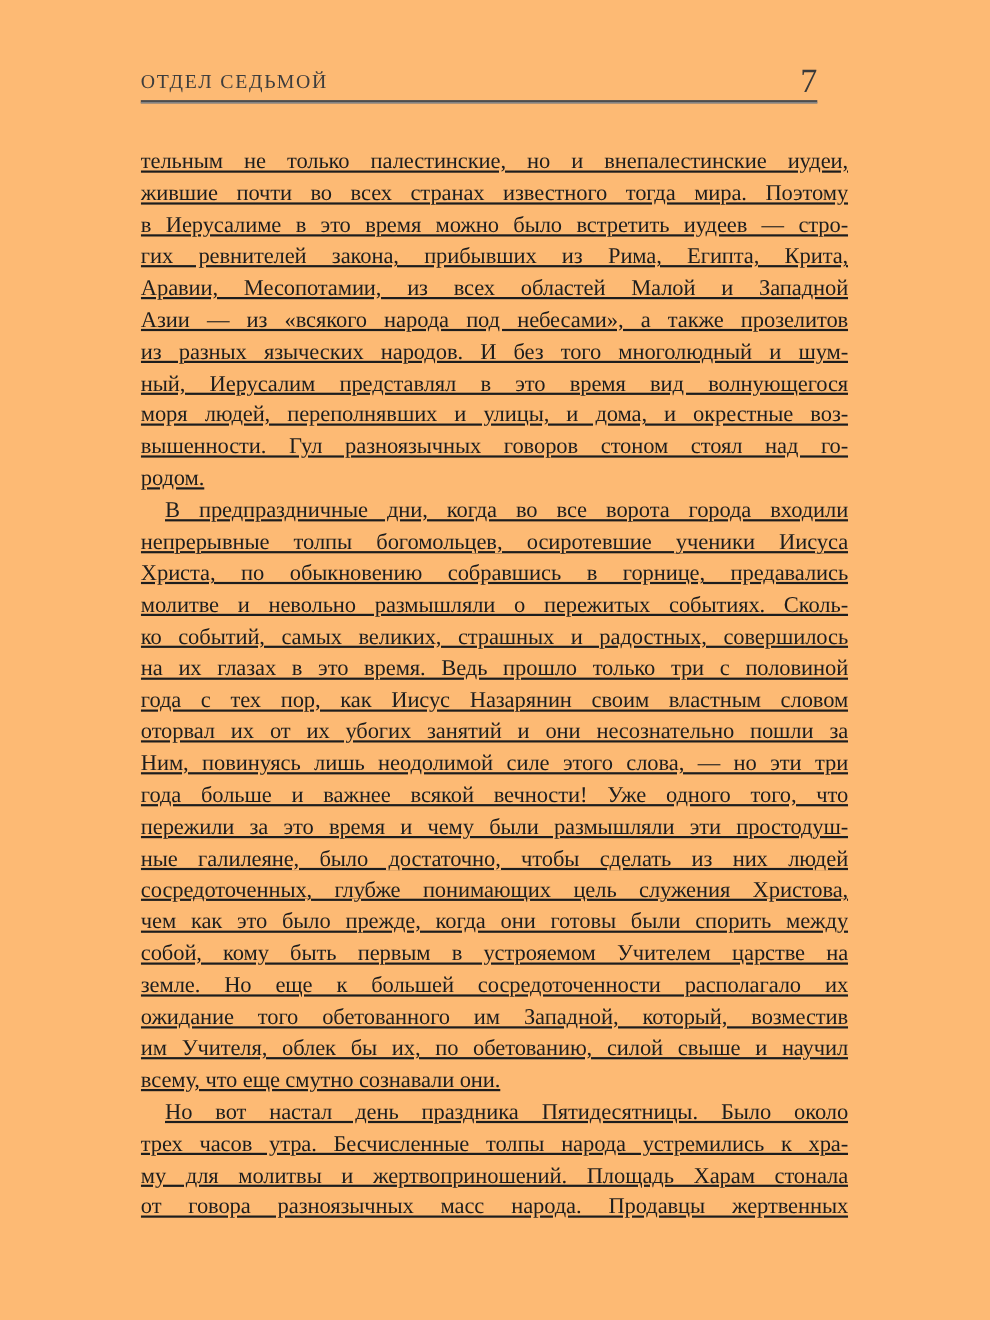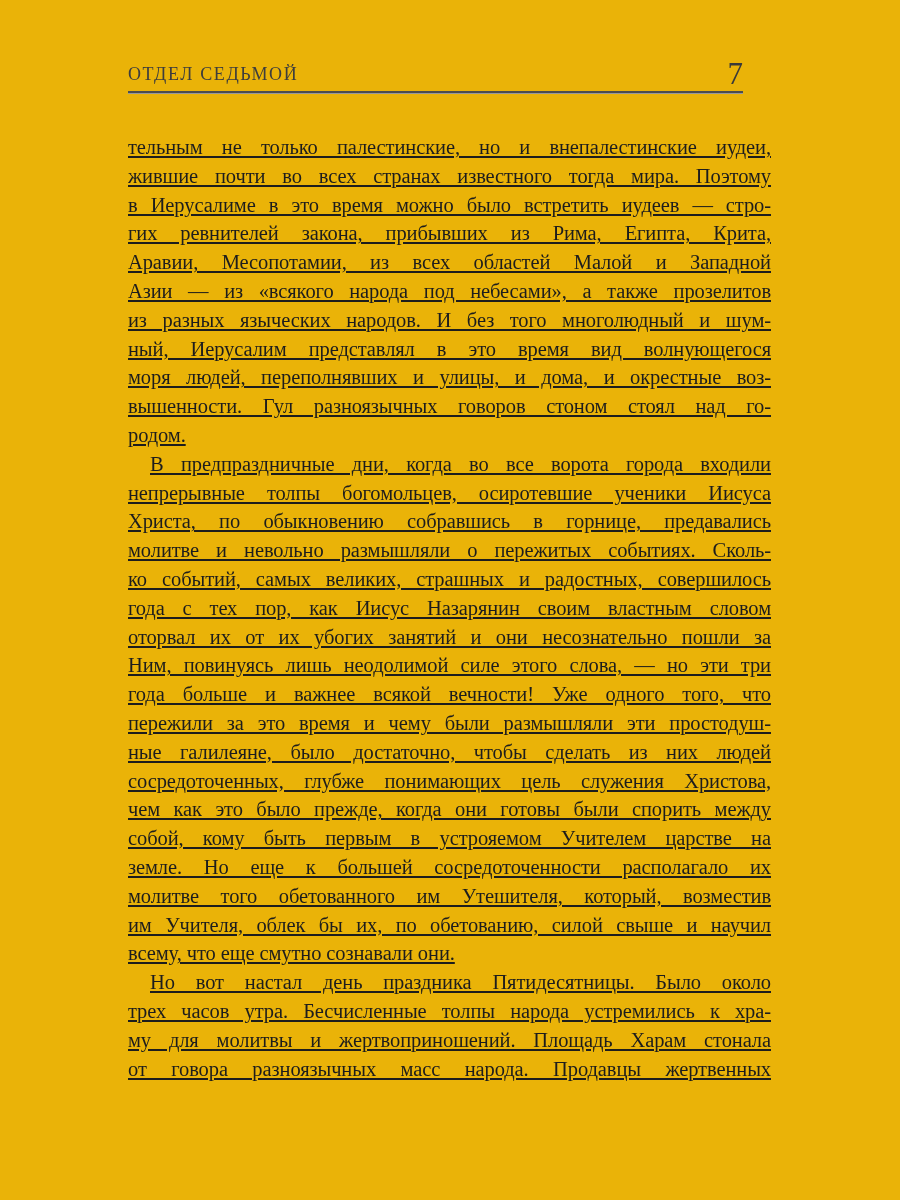--- a/index.html
+++ b/index.html
@@ -4,21 +4,21 @@
 <style>
   html, body {
     margin: 0;
     padding: 0;
     background: #ffffff;
   }
   .page {
     position: relative;
     width: 900px;
     height: 1200px;
-    background: #eab308;
+    background: #fdba74;
     overflow: hidden;
     font-family: "Liberation Serif", serif;
   }
   
   .running-head {
     position: absolute;
     left: 128px;
     top: 58px;
     width: 615px;
     display: flex;
@@ -109,31 +109,32 @@
         <div class="line just">моря людей, переполнявших и улицы, и дома, и окрестные воз-</div>
         <div class="line just">вышенности. Гул разноязычных говоров стоном стоял над го-</div>
         <div class="line">родом.</div>
       </div>
       <div class="para">
         <div class="line just indent">В предпраздничные дни, когда во все ворота города входили</div>
         <div class="line just">непрерывные толпы богомольцев, осиротевшие ученики Иисуса</div>
         <div class="line just">Христа, по обыкновению собравшись в горнице, предавались</div>
         <div class="line just">молитве и невольно размышляли о пережитых событиях. Сколь-</div>
         <div class="line just">ко событий, самых великих, страшных и радостных, совершилось</div>
+        <div class="line just">на их глазах в это время. Ведь прошло только три с половиной</div>
         <div class="line just">года с тех пор, как Иисус Назарянин своим властным словом</div>
         <div class="line just">оторвал их от их убогих занятий и они несознательно пошли за</div>
         <div class="line just">Ним, повинуясь лишь неодолимой силе этого слова, — но эти три</div>
         <div class="line just">года больше и важнее всякой вечности! Уже одного того, что</div>
         <div class="line just">пережили за это время и чему были размышляли эти простодуш-</div>
         <div class="line just">ные галилеяне, было достаточно, чтобы сделать из них людей</div>
         <div class="line just">сосредоточенных, глубже понимающих цель служения Христова,</div>
         <div class="line just">чем как это было прежде, когда они готовы были спорить между</div>
         <div class="line just">собой, кому быть первым в устрояемом Учителем царстве на</div>
         <div class="line just">земле. Но еще к большей сосредоточенности располагало их</div>
-        <div class="line just">молитве того обетованного им Утешителя, который, возместив</div>
+        <div class="line just">ожидание того обетованного им Западной, который, возместив</div>
         <div class="line just">им Учителя, облек бы их, по обетованию, силой свыше и научил</div>
         <div class="line">всему, что еще смутно сознавали они.</div>
       </div>
       <div class="para">
         <div class="line just indent">Но вот настал день праздника Пятидесятницы. Было около</div>
         <div class="line just">трех часов утра. Бесчисленные толпы народа устремились к хра-</div>
         <div class="line just">му для молитвы и жертвоприношений. Площадь Харам стонала</div>
         <div class="line just">от говора разноязычных масс народа. Продавцы жертвенных</div>
       </div>
     </div>

